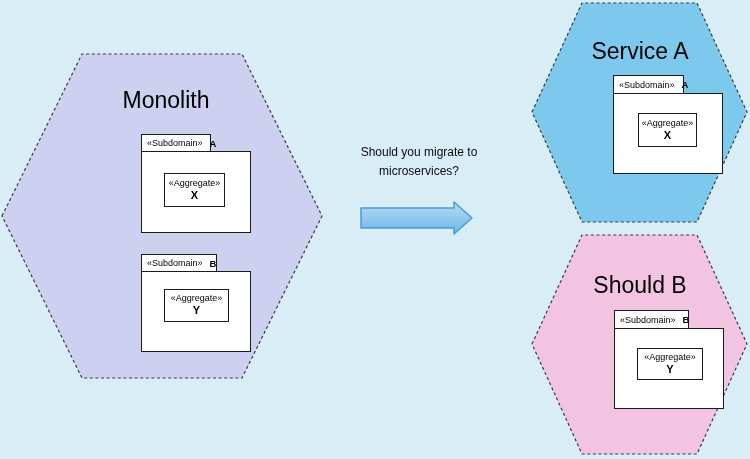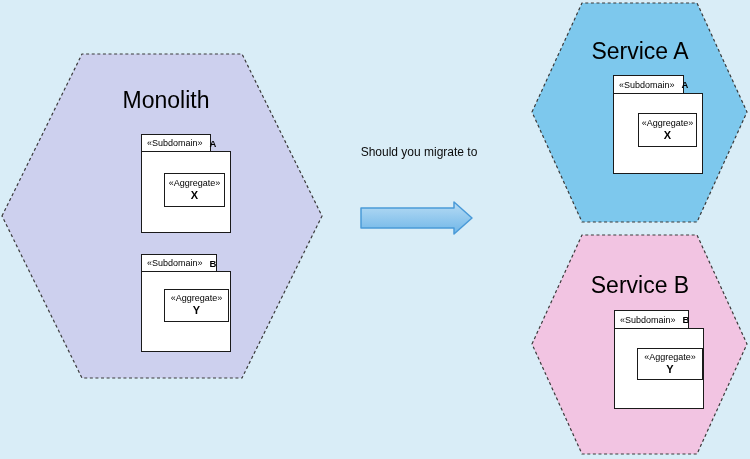--- a/index.html
+++ b/index.html
@@ -46,21 +46,21 @@
     border: 1px solid #1a1a1a;
     border-bottom: none;
     display: flex;
     align-items: center;
     padding: 0 5px;
     gap: 7px;
     white-space: nowrap;
   }
   .pkg-body {
     position: relative;
-    width: 90px;
+    width: 110px;
     height: 81px;
     background: #fff;
     border: 1px solid #1a1a1a;
   }
   .agg-box {
     position: absolute;
     background: #fff;
     border: 1px solid #1a1a1a;
     display: flex;
     flex-direction: column;
@@ -93,24 +93,25 @@
 
     <polygon class="hex" points="532,344 582,235 697,235 747,344 697,454 582,454" fill="#f2c4e2"></polygon>
 
     <polygon class="arrow-shape" points="361,208 454,208 454,202 472,218 454,234 454,228 361,228" fill="url(#arrowGrad)" stroke="#4a9ad8"></polygon>
   </svg>
 
   <div class="hex-label" style="left:96px; top:87px;">Monolith</div>
 
   <div class="hex-label" style="left:570px; top:38px;">Service A</div>
 
-  <div class="hex-label" style="left:570px; top:272px;">Service B</div>
+  <div class="hex-label" style="left:570px; top:272px;">Should B</div>
 
   <div class="question">
     <div>Should you migrate to</div>
+    <div>microservices?</div>
   </div>
 
   <div class="package" style="left:110px; top:134px;">
     <div class="pkg-tab" style="width:70px;">
       <span class="stereo">«Subdomain»</span>
       <span class="pkg-name">A</span>
     </div>
     <div class="pkg-body" style="height:82px;">
       <div class="agg-box" style="left:22px; top:21px; width:61px; height:34px;">
         <div class="stereo">«Aggregate»</div>

